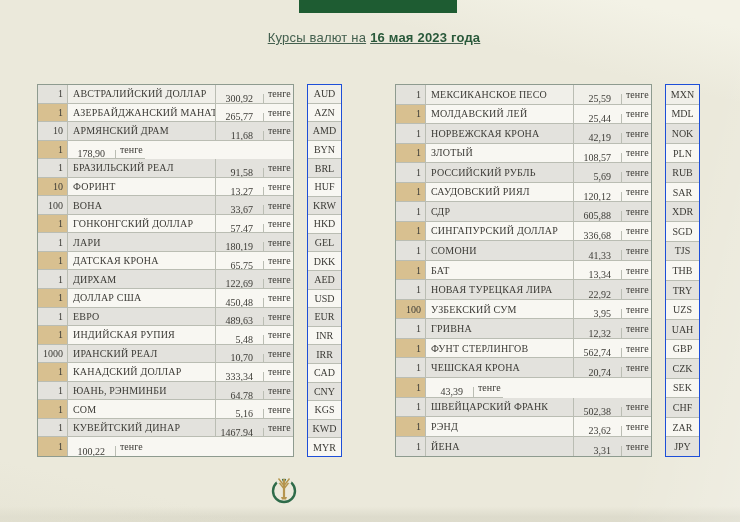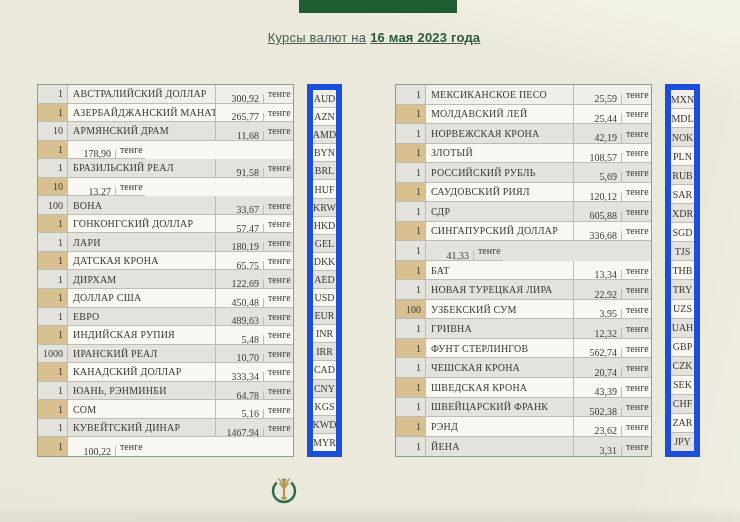--- a/index.html
+++ b/index.html
@@ -29,33 +29,33 @@
 
   .rates-table{position:absolute;top:84px;display:flex;}
   .rates-table.left{left:37px;}
   .rates-table.right{left:395px;}
   .main-block{
     width:257px;height:373px;display:flex;flex-direction:column;
     border:1px solid #8e9b8f;box-sizing:border-box;background:#f8f7f2;
   }
   .code-block{
     width:35px;height:373px;display:flex;flex-direction:column;
-    border:6px solid #1d4ed8;box-sizing:border-box;margin-left:13px;background:#f8f7f2;
+    border:1px solid #1d4ed8;box-sizing:border-box;margin-left:13px;background:#f8f7f2;
   }
   .t-row{display:flex;flex:1 1 0;min-height:0;}
   .cell{
     display:flex;align-items:center;box-sizing:border-box;
     border-right:1px solid #babdb3;border-bottom:1px solid #babdb3;
     font-family:"Liberation Serif","DejaVu Serif",serif;
     font-size:10px;color:#3c3b36;white-space:nowrap;overflow:hidden;
   }
   .t-row:last-child .cell{border-bottom:none;}
   .qty{width:30px;justify-content:flex-end;padding-right:4px;}
   .name{flex:1;padding-left:5px;letter-spacing:.2px;font-family:Liberation Serif, serif;}
-  .rate{width:48px;justify-content:flex-end;padding-right:4px;margin-top:9px;}
+  .rate{width:48px;justify-content:flex-end;padding-right:10px;margin-top:9px;}
   .unit{width:29px;padding-left:4px;border-right:none;}
   .c-row{
     flex:1 1 0;min-height:0;display:flex;align-items:center;justify-content:center;
     border-bottom:1px solid #babdb3;box-sizing:border-box;
     font-family:"Liberation Serif","DejaVu Serif",serif;
     font-size:10px;color:#3c3b36;
   }
   .c-row:last-child{border-bottom:none;}
   
   .t-row:nth-child(odd),.c-row:nth-child(odd){background:#e3e2dd;}
@@ -113,20 +113,21 @@
 
   <div class="t-row">
     <div class="cell qty">1</div>
     <div class="cell name">БРАЗИЛЬСКИЙ РЕАЛ</div>
     <div class="cell rate">91,58</div>
     <div class="cell unit">тенге</div>
   </div>
 
   <div class="t-row">
     <div class="cell qty">10</div>
+    <div class="cell name">ФОРИНТ</div>
     <div class="cell rate">13,27</div>
     <div class="cell unit">тенге</div>
   </div>
 
   <div class="t-row">
     <div class="cell qty">100</div>
     <div class="cell name">ВОНА</div>
     <div class="cell rate">33,67</div>
     <div class="cell unit">тенге</div>
   </div>
@@ -317,20 +318,21 @@
 
   <div class="t-row">
     <div class="cell qty">1</div>
     <div class="cell name">СИНГАПУРСКИЙ ДОЛЛАР</div>
     <div class="cell rate">336,68</div>
     <div class="cell unit">тенге</div>
   </div>
 
   <div class="t-row">
     <div class="cell qty">1</div>
+    <div class="cell name">СОМОНИ</div>
     <div class="cell rate">41,33</div>
     <div class="cell unit">тенге</div>
   </div>
 
   <div class="t-row">
     <div class="cell qty">1</div>
     <div class="cell name">БАТ</div>
     <div class="cell rate">13,34</div>
     <div class="cell unit">тенге</div>
   </div>
@@ -365,21 +367,20 @@
 
   <div class="t-row">
     <div class="cell qty">1</div>
     <div class="cell name">ЧЕШСКАЯ КРОНА</div>
     <div class="cell rate">20,74</div>
     <div class="cell unit">тенге</div>
   </div>
 
   <div class="t-row">
     <div class="cell qty">1</div>
-    <div class="cell name">ШВЕДСКАЯ КРОНА</div>
     <div class="cell rate">43,39</div>
     <div class="cell unit">тенге</div>
   </div>
 
   <div class="t-row">
     <div class="cell qty">1</div>
     <div class="cell name">ШВЕЙЦАРСКИЙ ФРАНК</div>
     <div class="cell rate">502,38</div>
     <div class="cell unit">тенге</div>
   </div>

